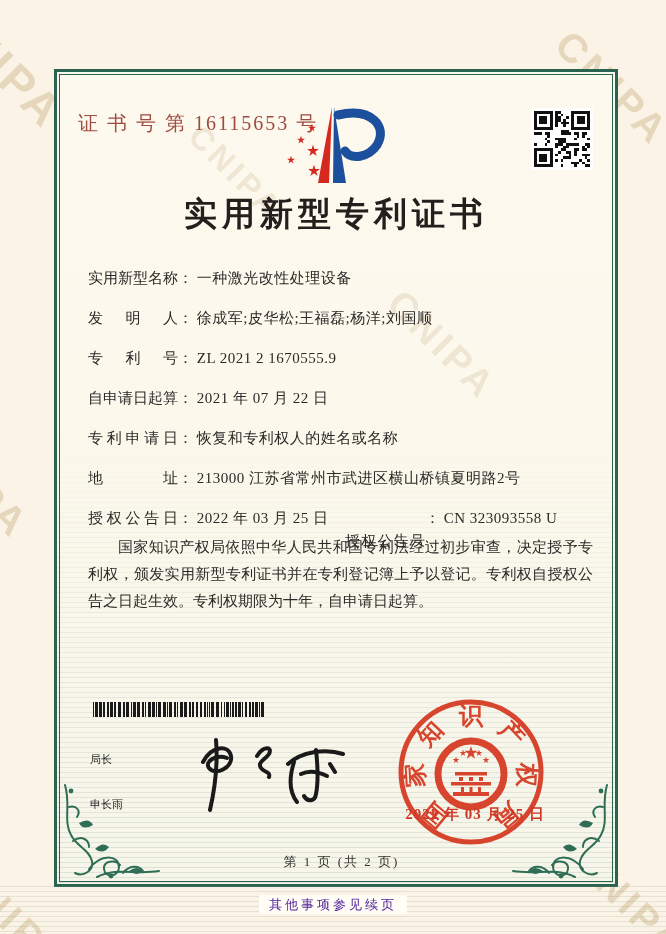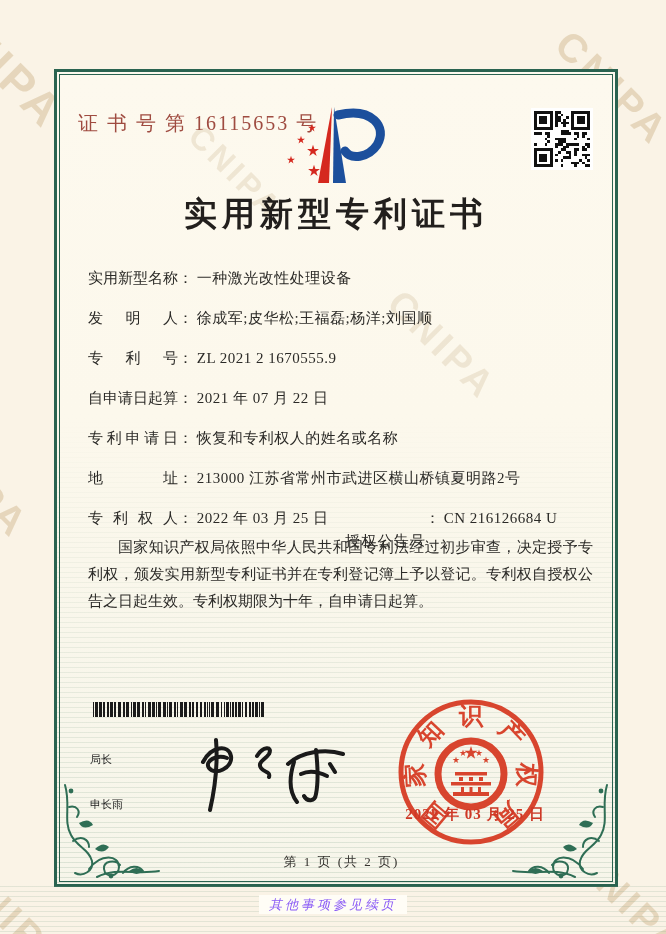--- a/index.html
+++ b/index.html
@@ -76,21 +76,21 @@
   .orn{position:absolute;bottom:3px;width:104px;height:104px;z-index:0;}
   .orn-l{left:2px;}
   .orn-r{right:2px;transform:scaleX(-1);}
   
   .bottom-strip{
     position:absolute;left:0;right:0;top:886px;height:48px;
     background:repeating-linear-gradient(180deg,rgba(122,158,134,0.18) 0px,rgba(122,158,134,0.18) 1px,transparent 1px,transparent 5px);
   }
   .cont-note{
     position:absolute;left:0;right:0;top:896px;text-align:center;font-size:13px;
-    letter-spacing:3px;color:#8b5cf6;font-style:italic;
+    letter-spacing:3px;color:#4c1d95;
   }
   .cont-note span{background:#fffdf6;padding:2px 10px;}
 </style>
 </head>
 <body>
 
 <div class="wm wm-o1">CNIPA</div>
 <div class="wm wm-o2">CNIPA</div>
 <div class="wm wm-o3">CNIPA</div>
 <div class="wm wm-o4">CNIPA</div>
@@ -250,25 +250,25 @@
     </div>
     <div class="frow">
       <span class="flabel">专利申请日</span><span class="colon">：</span>
       <span class="fvalue">恢复和专利权人的姓名或名称</span>
     </div>
     <div class="frow">
       <span class="flabel">地址</span><span class="colon">：</span>
       <span class="fvalue">213000 江苏省常州市武进区横山桥镇夏明路2号</span>
     </div>
     <div class="frow">
-      <span class="flabel">专利权人</span><span class="colon">：</span>
+      <span class="flabel">授权公告日</span><span class="colon">：</span>
       <span class="fvalue">2022 年 03 月 25 日</span>
       <span class="pair2">
         <span class="flabel">授权公告号</span><span class="colon">：</span>
-        <span class="fvalue">CN 216126684 U</span>
+        <span class="fvalue">CN 323093558 U</span>
       </span>
     </div>
   </div>
 
   <div class="paras">
     <p>国家知识产权局依照中华人民共和国专利法经过初步审查，决定授予专利权，颁发实用新型专利证书并在专利登记簿上予以登记。专利权自授权公告之日起生效。专利权期限为十年，自申请日起算。</p>
   </div>
 
   <div class="barcode">
     <svg viewBox="0 0 174 15" width="174" height="15" shape-rendering="crispEdges">

